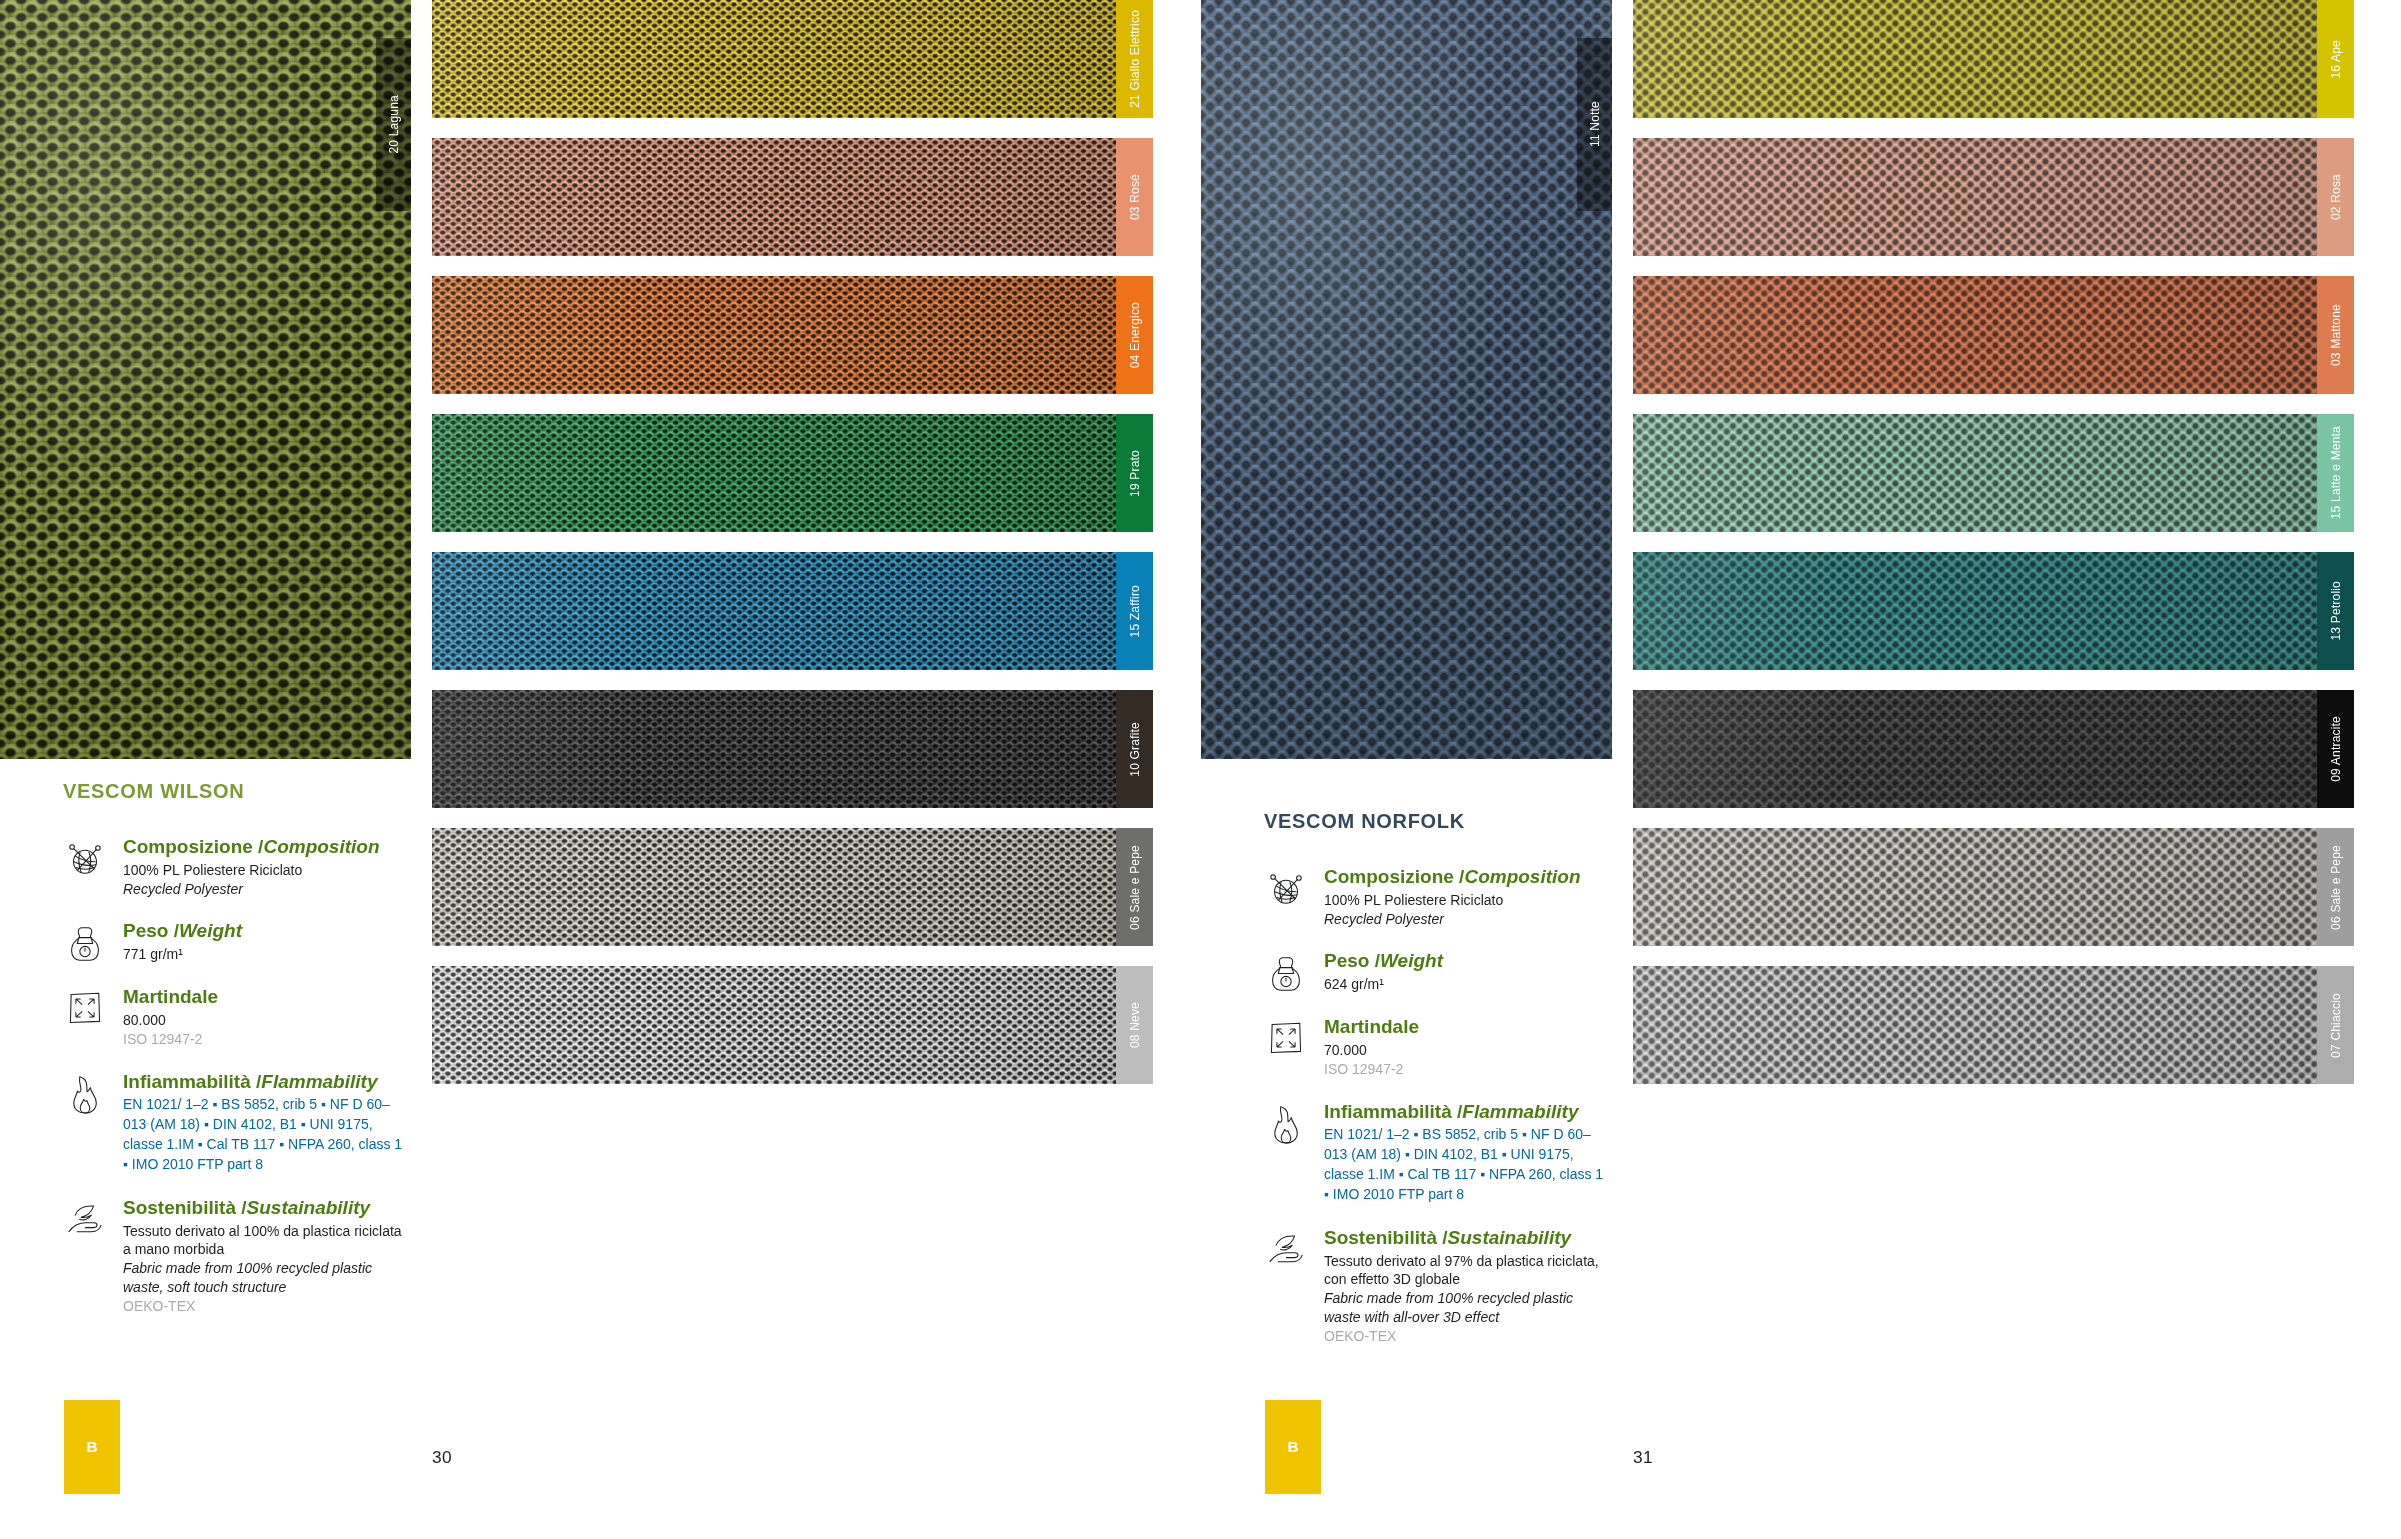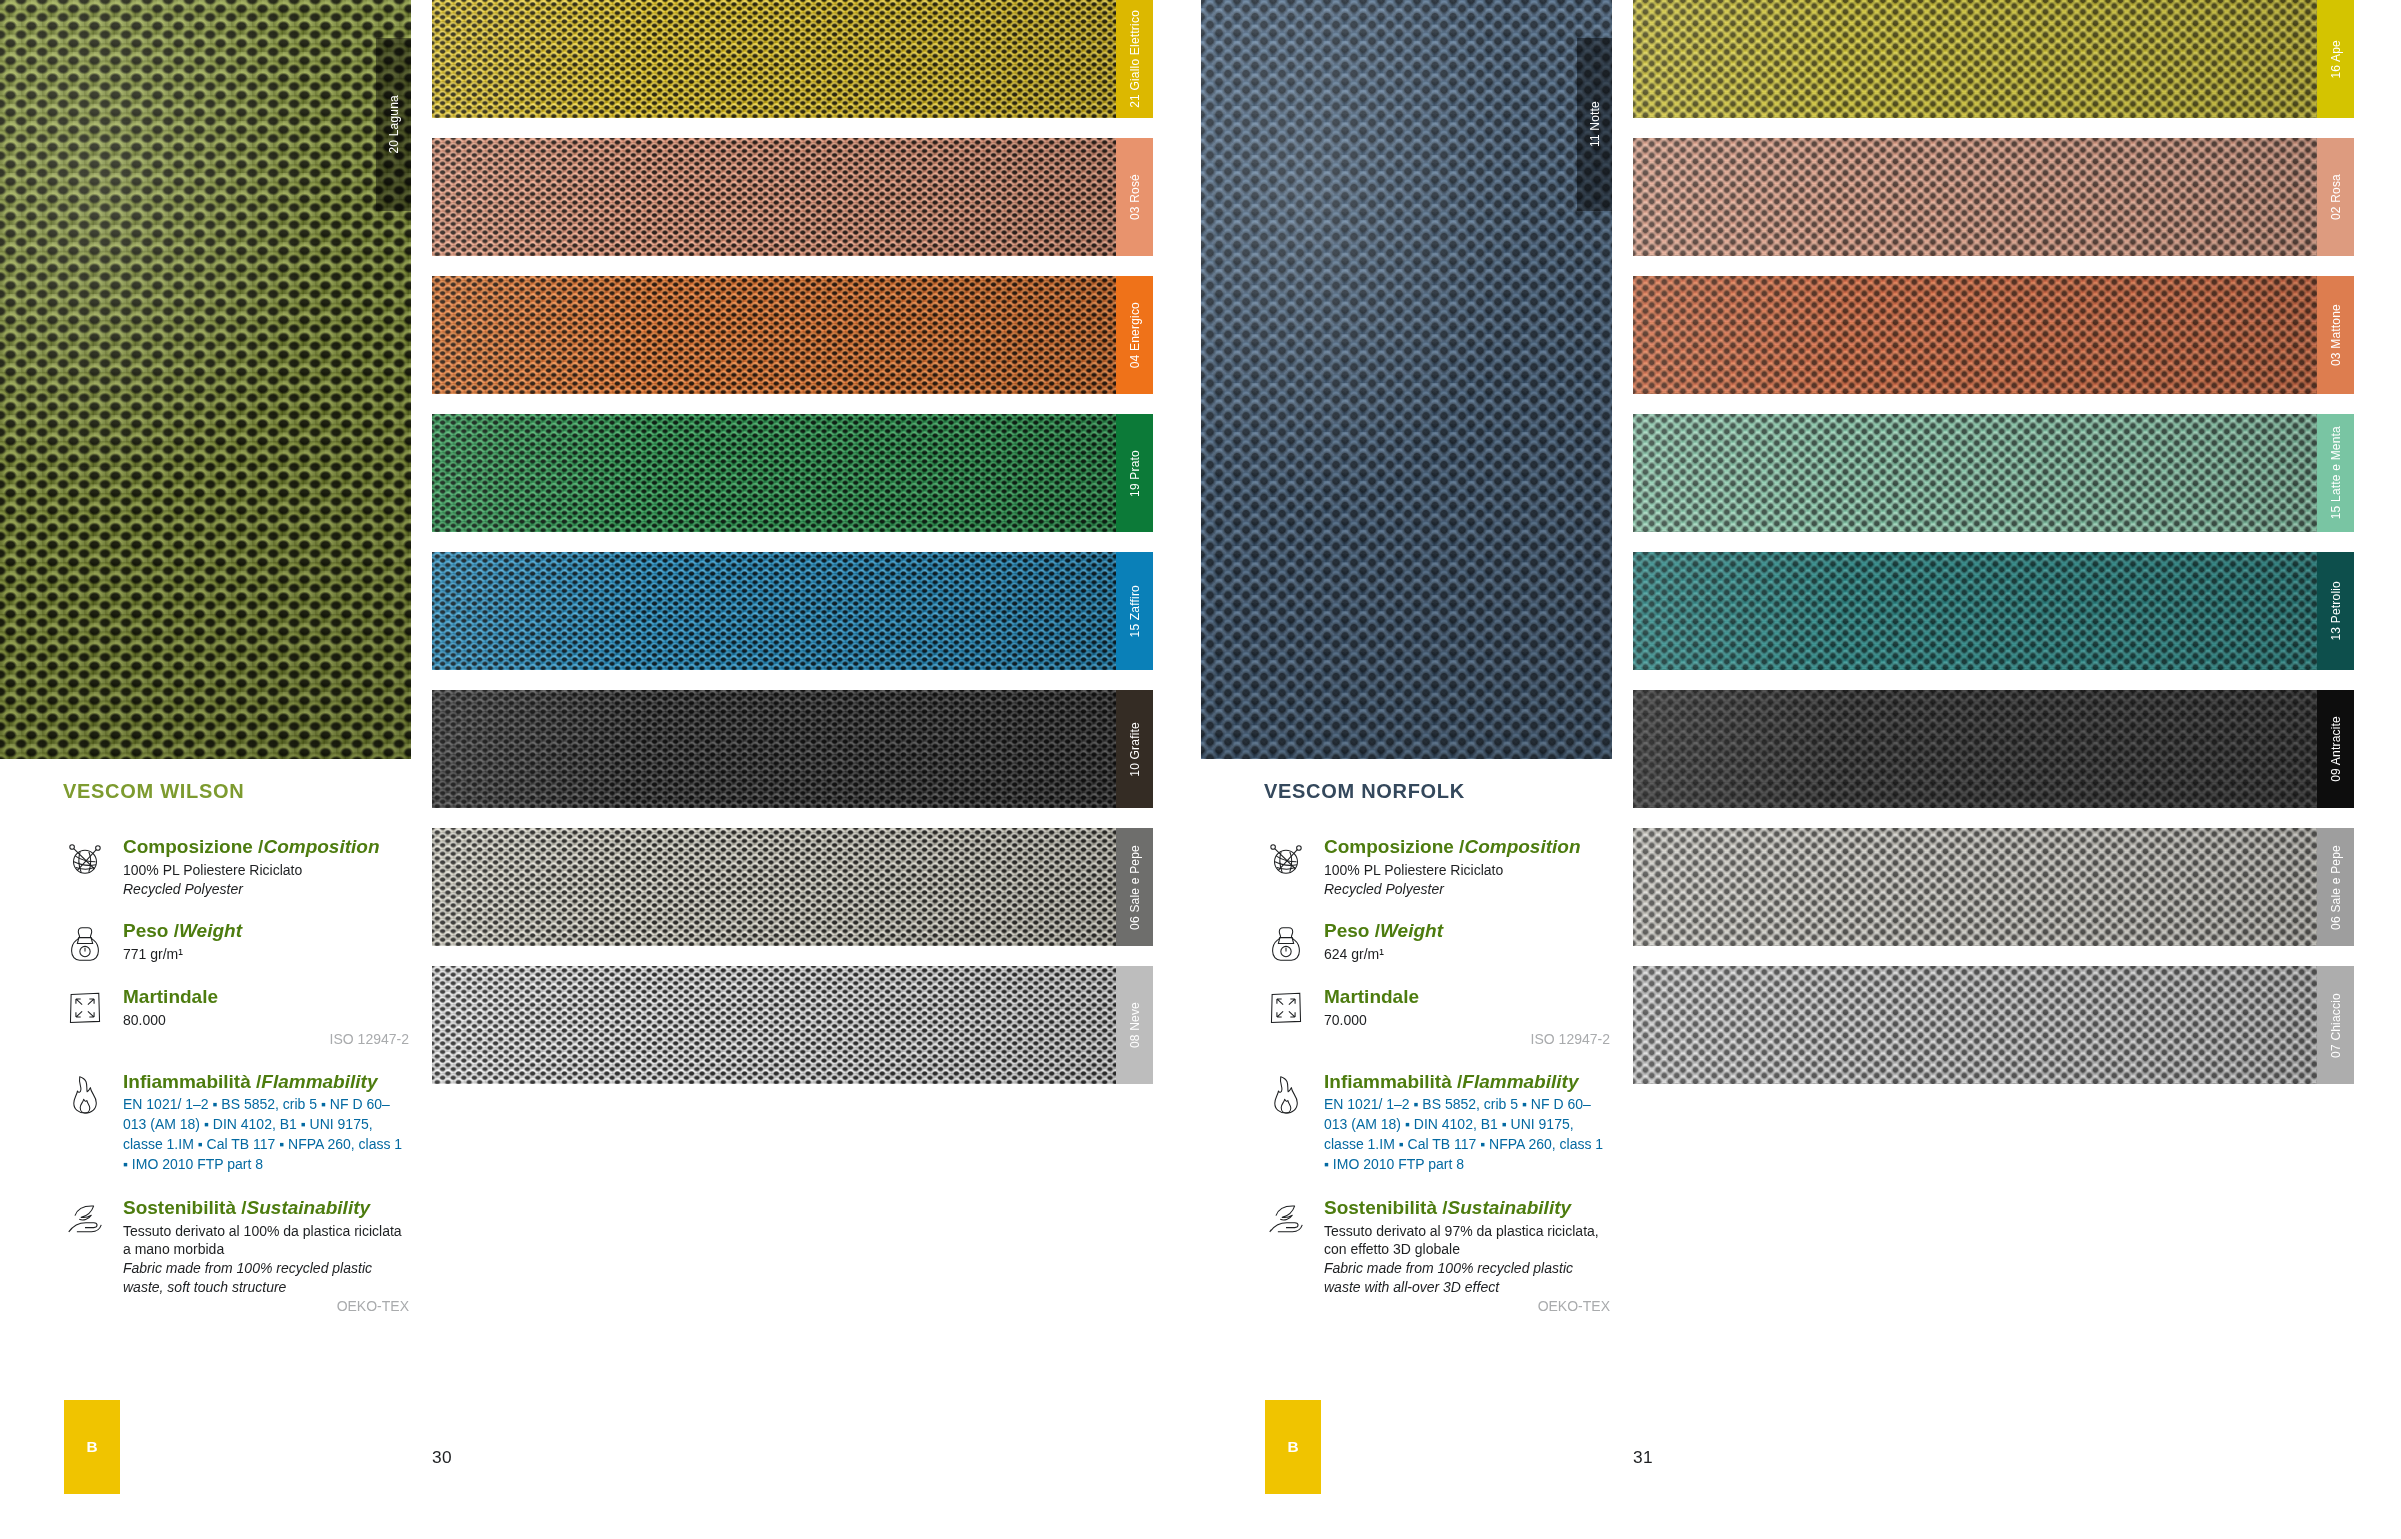--- a/index.html
+++ b/index.html
@@ -126,21 +126,21 @@
     color: #4d7c0f;
     line-height: 1.25;
   }
   .spec-head em { font-style: italic; }
   .spec-line {
     font-size: 14px;
     color: #1d1f21;
     line-height: 1.35;
   }
   .spec-line.it { font-style: italic; }
-  .spec-line.mut { color: #a9abad; text-align: right; }
+  .spec-line.mut { color: #a9abad; }
   .spec-line.mut-block { color: #0369a1; line-height: 1.42; }
 
   
   .tabmark {
     position: absolute;
     left: 64px;
     bottom: 46px;
     width: 56px;
     height: 94px;
     background: #f0c400;
@@ -449,21 +449,21 @@
         <div class="swatch">
           <div class="tex pique" style="--c: #c2c2c2; --hi: rgba(255,255,255,.62);"></div>
           <div class="tex-shade"></div>
           <div class="tab" style="background: rgb(173, 173, 173);">
             <span>07 Chiaccio</span>
           </div>
         </div>
       </div>
 
     <div class="info">
-      <h2 class="brand-title" id="brand-1" style="color: rgb(52, 72, 92);">VESCOM NORFOLK</h2>
+      <h2 class="brand-title" id="brand-1" style="color: rgb(52, 72, 92); margin-top: 30px;">VESCOM NORFOLK</h2>
       <div id="specs-1">
           <div class="spec">
             <div class="spec-icon">
               <svg width="44" height="44" viewBox="0 0 46 46" fill="none" stroke="#1d1f21" stroke-width="1.1">
                 <circle cx="23" cy="27" r="12"></circle>
                 <path d="M13 21c6 4 13 6 21 6"></path>
                 <path d="M11.5 27c7 3.5 15 4.5 23 3"></path>
                 <path d="M13.5 33c6 2 13 2.5 19 0"></path>
                 <path d="M18 16c-2 6-2 14 1 22"></path>
                 <path d="M27 16.5c2.5 6 2.5 14 0 21"></path>

